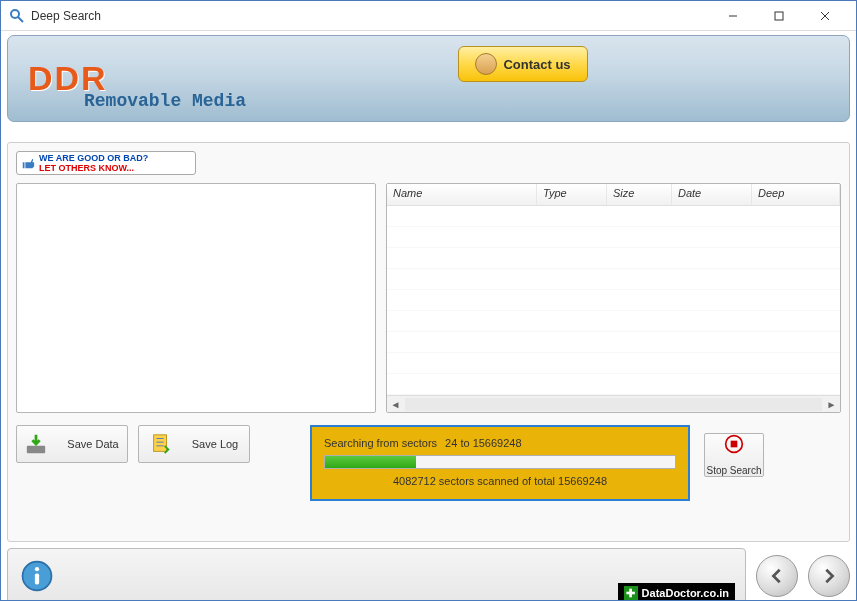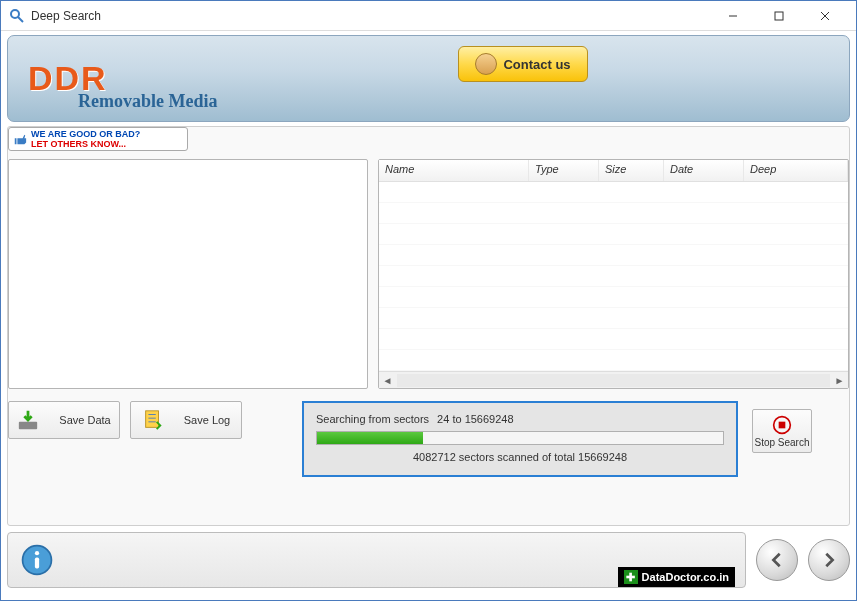--- a/index.html
+++ b/index.html
@@ -3,48 +3,48 @@
 <meta charset="utf-8">
 <style>
 * { margin: 0; padding: 0; box-sizing: border-box; font-family: "Segoe UI", Tahoma, sans-serif; }
 body { background: #fff; width: 857px; height: 601px; overflow: hidden; border: 1px solid #4a7abc; }
 .titlebar { height: 30px; background: #fff; display: flex; align-items: center; padding: 0 8px; border-bottom: 1px solid #ddd; }
 .titlebar .icon { width: 16px; height: 16px; margin-right: 6px; }
 .titlebar .title { font-size: 12px; color: #333; flex: 1; }
 .titlebar .winbtn { width: 46px; height: 30px; display: flex; align-items: center; justify-content: center; cursor: pointer; }
 .header-banner { height: 87px; margin: 4px 6px 0 6px; background: linear-gradient(to bottom, #d8e4ed 0%, #c8d9e6 40%, #b4cbdb 70%, #9fbdd1 100%); border: 1px solid #8ca6be; border-radius: 7px; position: relative; display: flex; align-items: center; padding: 0 20px; }
 .header-banner .logo { font-family: Arial, sans-serif; font-size: 34px; font-weight: bold; color: #e85a1a; letter-spacing: 2px; text-shadow: 1px 1px 0 #fff; }
-.header-banner .subtitle { font-family: Liberation Serif, serif; font-size: 18px; color: #2a6496; font-weight: bold; position: absolute; left: 70px; top: 55px; }
+.header-banner .subtitle { font-family: Liberation Mono, monospace; font-size: 18px; color: #2a6496; font-weight: bold; position: absolute; left: 76px; top: 55px; }
 .contact-btn { position: absolute; left: 450px; top: 10px; height: 36px; width: 130px; background: linear-gradient(to bottom, #ffefa3 0%, #ffd94a 50%, #f9c20a 100%); border: 1px solid #b89020; border-radius: 6px; display: flex; align-items: center; justify-content: center; font-size: 13px; font-weight: bold; color: #333; cursor: pointer; gap: 6px; }
 .contact-btn .avatar { width: 22px; height: 22px; border-radius: 50%; background: linear-gradient(#f5d090, #d9a050); border: 1px solid #a67c2e; position: relative; }
-.main-panel { margin: 4px 6px 6px 6px; height: 400px; background: #f9f9f9; border: 1px solid #cfcfcf; border-radius: 3px; position: relative; }
+.main-panel { margin: 20px 6px 6px 6px; height: 400px; background: #f9f9f9; border: 1px solid #cfcfcf; border-radius: 3px; padding: 8px; position: relative; }
 .feedback-badge { height: 24px; width: 180px; background: #fff; border: 1px solid #aaa; border-radius: 3px; display: flex; align-items: center; padding: 0 4px; font-family: monospace; font-size: 9px; font-weight: bold; line-height: 10px; }
 .feedback-badge .thumb { width: 14px; height: 14px; margin-right: 4px; }
 .feedback-badge .fb-text { display: flex; flex-direction: column; }
 .feedback-badge .line1 { color: #0047b3; }
 .feedback-badge .line2 { color: #d00; }
 .panes { display: flex; gap: 10px; margin-top: 8px; height: 230px; }
 .tree-pane { width: 360px; background: #fff; border: 1px solid #b5b5b5; border-radius: 2px; }
 .list-pane { flex: 1; background: #fff; border: 1px solid #b5b5b5; border-radius: 2px; display: flex; flex-direction: column; }
 .list-header { display: flex; height: 22px; background: linear-gradient(#fff, #f1f1f1); border-bottom: 1px solid #e0e0e0; font-size: 11px; color: #333; font-style: italic; }
 .list-header .col { padding: 3px 6px; border-right: 1px solid #e8e8e8; }
 .col-name { width: 150px; } .col-type { width: 70px; } .col-size { width: 65px; } .col-date { width: 80px; } .col-time { flex: 1; }
 .list-body { flex: 1; background: repeating-linear-gradient(to bottom, #fff 0, #fff 20px, #f7f7f7 20px, #f7f7f7 21px); }
 .list-hscroll { height: 17px; background: #f1f1f1; border-top: 1px solid #ddd; display: flex; align-items: center; }
 .list-hscroll .arrow { width: 17px; height: 17px; display: flex; align-items: center; justify-content: center; font-size: 10px; color: #666; cursor: pointer; }
 .list-hscroll .track { flex: 1; background: #e9e9e9; height: 13px; margin: 0 1px; position: relative; }
 .action-row { display: flex; gap: 10px; margin-top: 12px; align-items: flex-start; }
 .file-btn { height: 38px; width: 112px; background: linear-gradient(#fcfcfc, #ececec); border: 1px solid #b5b5b5; border-radius: 2px; display: flex; align-items: center; justify-content: center; gap: 20px; font-size: 11px; color: #333; cursor: pointer; }
 .file-btn .btn-icon { width: 22px; height: 22px; }
-.progress-box { margin-left: 50px; width: 436px; border: 2px solid #2a7fd4; background: #e5e5e5; padding: 10px 12px 12px 12px; font-size: 11px; color: #333; }
+.progress-box { margin-left: 50px; width: 380px; border: 2px solid #2a7fd4; background: #eab308; padding: 10px 12px 12px 12px; font-size: 11px; color: #333; }
 .progress-row1 { display: flex; gap: 8px; margin-bottom: 6px; }
 .progress-bar { height: 14px; border: 1px solid #b0b0b0; background: #f5f5f5; position: relative; margin-bottom: 6px; }
 .progress-fill { height: 100%; width: 26%; background: linear-gradient(to bottom, #5bc93f, #2ea815); }
 .progress-row2 { text-align: center; }
-.stop-btn { height: 44px; width: 60px; background: linear-gradient(#fcfcfc, #ececec); border: 1px solid #b5b5b5; border-radius: 2px; display: flex; flex-direction: column; align-items: center; justify-content: center; gap: 2px; font-size: 10px; color: #333; cursor: pointer; margin-left: 4px; margin-top: 8px; }
+.stop-btn { height: 44px; width: 60px; background: linear-gradient(#fcfcfc, #ececec); border: 1px solid #b5b5b5; border-radius: 2px; display: flex; flex-direction: column; align-items: center; justify-content: space-between; gap: 2px; font-size: 10px; color: #333; cursor: pointer; margin-left: 4px; margin-top: 8px; }
 .stop-btn svg { width: 20px; height: 20px; }
 .footer { margin: 0 6px 6px 6px; height: 56px; display: flex; align-items: center; gap: 10px; }
 .hint-box { flex: 1; height: 56px; background: linear-gradient(#f5f5f5, #e7e7e7); border: 1px solid #bcbcbc; border-radius: 4px; display: flex; align-items: center; padding: 0 12px; gap: 12px; position: relative; }
 .hint-box .info-icon { width: 34px; height: 34px; flex-shrink: 0; }
 .hint-box .hint-text { font-size: 11px; color: #333; line-height: 14px; }
 .watermark { position: absolute; bottom: 0; right: 10px; background: #000; color: #fff; font-size: 11px; font-weight: bold; padding: 3px 6px; display: flex; align-items: center; gap: 4px; }
 .watermark .cross { width: 14px; height: 14px; background: #1a8f1a; display: flex; align-items: center; justify-content: center; font-size: 11px; color: #fff; }
 .nav-circle { width: 42px; height: 42px; border-radius: 50%; background: radial-gradient(circle at 35% 30%, #fff, #d9d9d9 60%, #b8b8b8); border: 1px solid #999; display: flex; align-items: center; justify-content: center; cursor: pointer; }
 .nav-circle svg { width: 18px; height: 18px; }
 </style>

